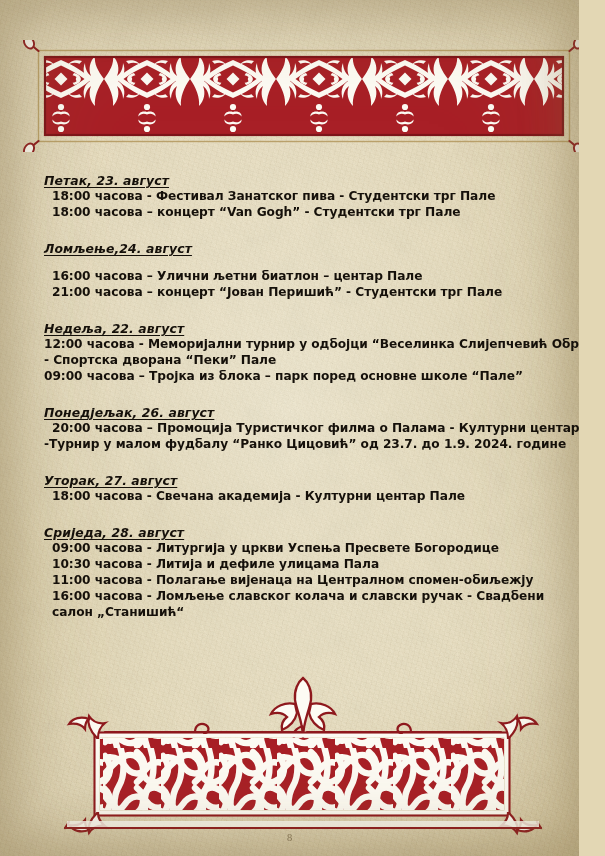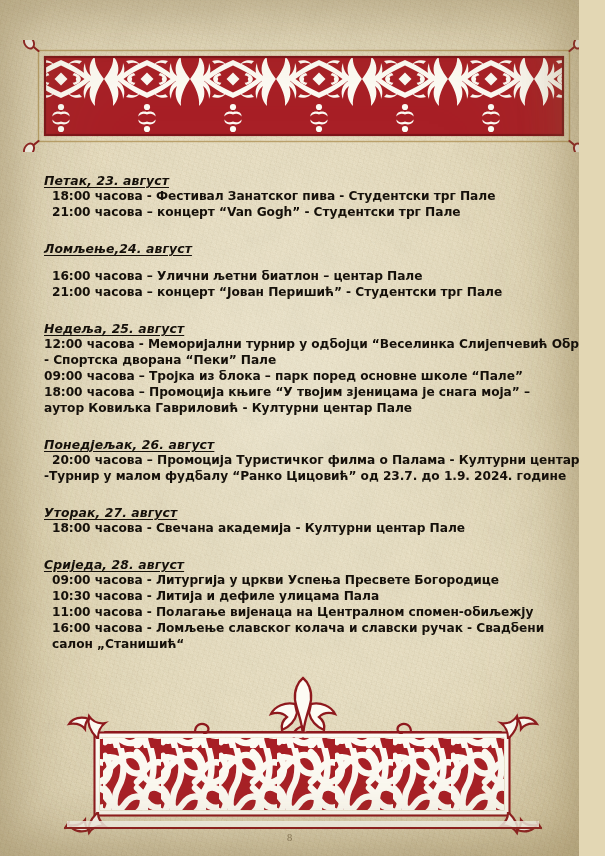--- a/index.html
+++ b/index.html
@@ -217,38 +217,37 @@
     <rect x="22" y="145" width="472" height="6" fill="#fdfbf4" opacity=".85"></rect>
   </svg>
 
   <div class="vign"></div>
 
   <div class="content">
 
     <div class="day">
       <div><span class="day-head">Петак, 23. август</span></div>
       <p class="ev ind">18:00 часова - Фестивал Занатског пива - Студентски трг Пале</p>
-      <p class="ev ind">21:00 часова – концерт “Van Gogh”  - Студентски трг Пале</p>
+      <p class="ev ind">18:00 часова – концерт “Van Gogh”  - Студентски трг Пале</p>
     </div>
     <div class="gap-l"></div>
 
     <div class="day">
       <div><span class="day-head">Ломљење,24. август</span></div>
       <div class="gap-m"></div>
       <p class="ev ind">16:00 часова – Улични љетни биатлон – центар Пале</p>
       <p class="ev ind">21:00 часова – концерт “Јован Перишић” - Студентски трг Пале</p>
     </div>
     <div class="gap-l"></div>
 
     <div class="day">
-      <div><span class="day-head">Недеља, 25. август</span></div>
+      <div><span class="day-head">Недеља, 22. август</span></div>
       <p class="ev">12:00 часова - Меморијални турнир у одбојци “Веселинка Слијепчевић Обрадовић”</p>
       <p class="ev"> - Спортска дворана “Пеки” Пале</p>
       <p class="ev">09:00 часова – Тројка из блока – парк поред основне школе “Пале”</p>
-      <p class="ev wrap">18:00 часова – Промоција књиге “У твојим зјеницама је снага моја” – аутор Ковиљка Гавриловић -  Културни центар Пале</p>
     </div>
     <div class="gap-l"></div>
 
     <div class="day">
       <div><span class="day-head">Понедјељак, 26. август</span></div>
       <p class="ev ind">20:00 часова – Промоција Туристичког филма о Паламa - Културни центар Пале</p>
       <p class="ev">-Турнир у малом фудбалу “Ранко Цицовић” од 23.7. до 1.9. 2024. године</p>
     </div>
     <div class="gap-l"></div>
 

